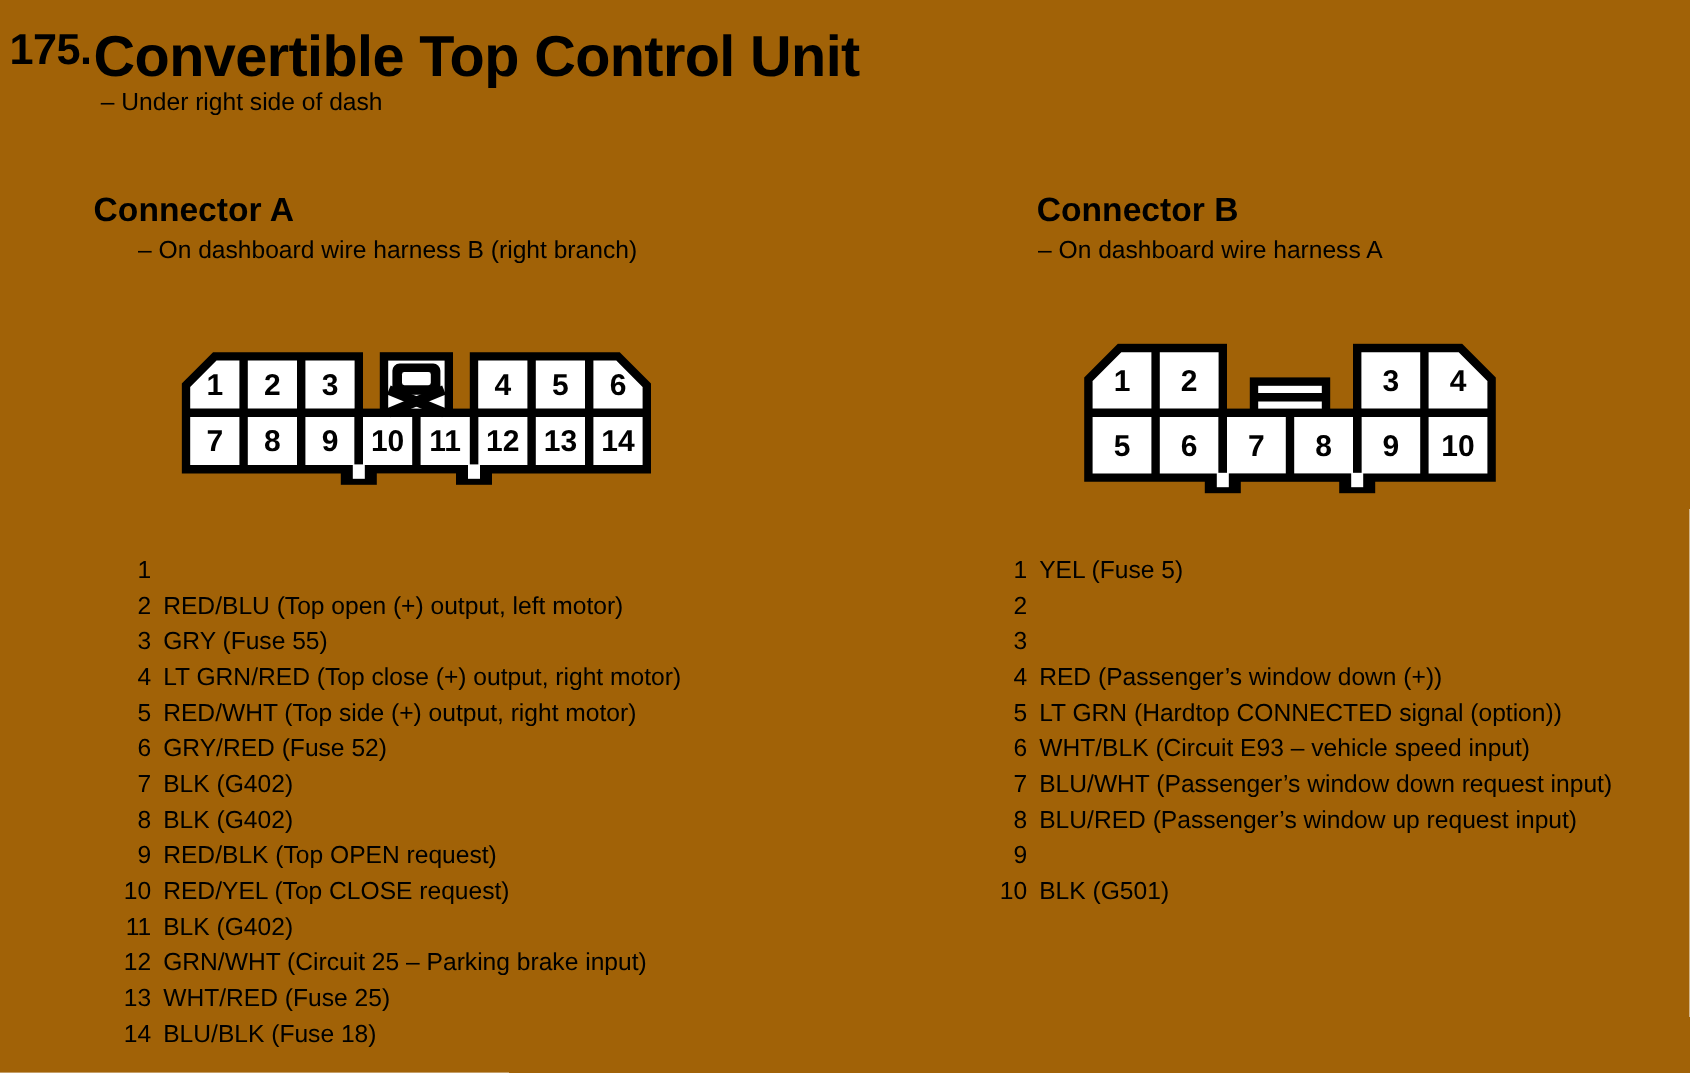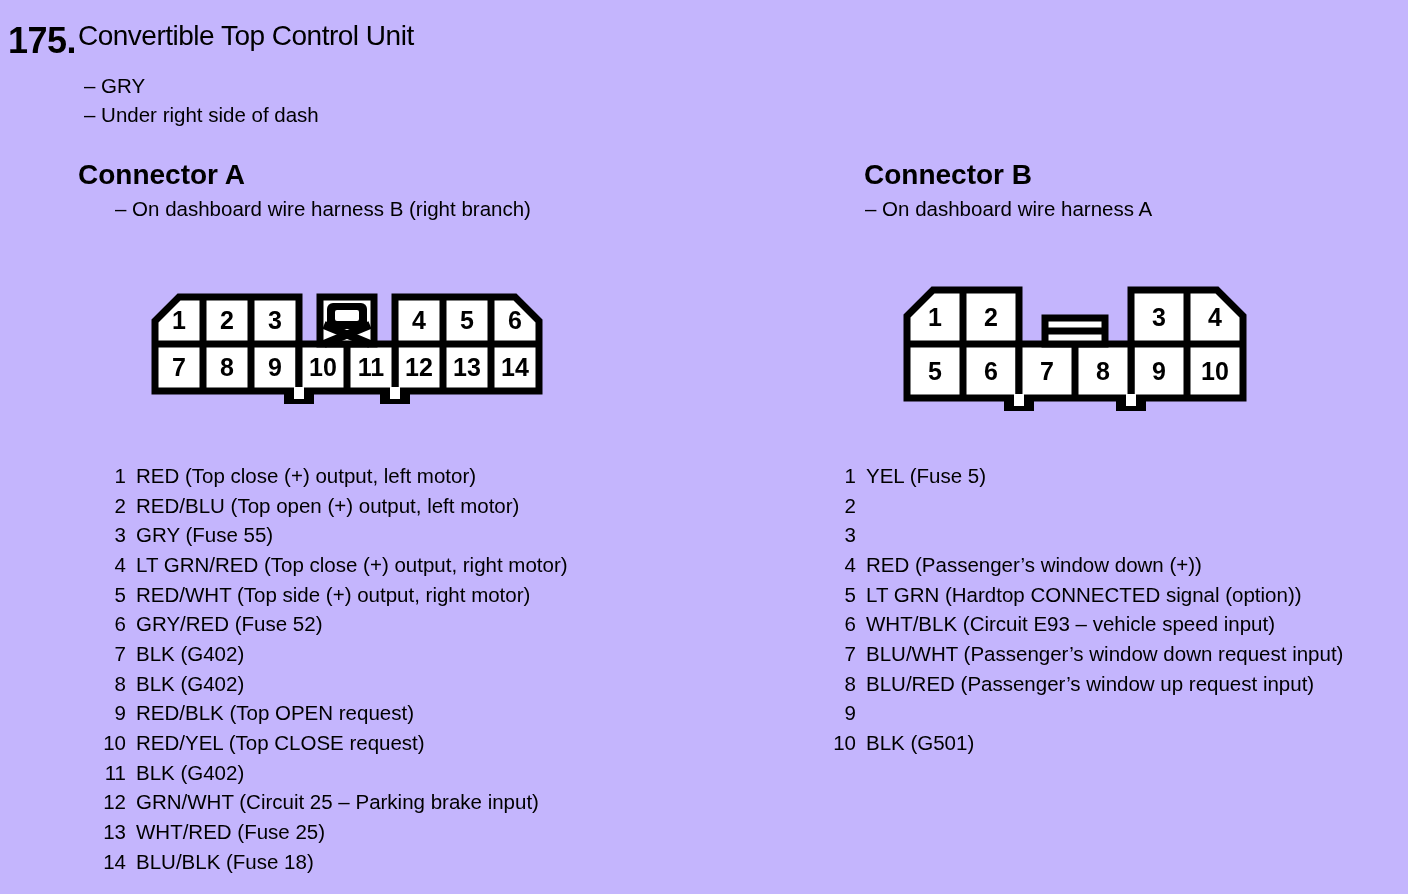--- a/index.html
+++ b/index.html
@@ -1,33 +1,33 @@
 <!DOCTYPE html>
 <html><head>
 <meta charset="utf-8">
 <style>
   html, body { margin: 0; padding: 0; background: #ffffff; }
   .page {
     position: relative;
     width: 1408px;
     height: 894px;
-    background: #c4b5fd;
+    background: #a16207;
     color: #000000;
     font-family: "Liberation Sans", sans-serif;
     overflow: hidden;
   }
   .abs { position: absolute; }
 
   .section-number {
     left: 8px; top: 20px;
     font-size: 36px; font-weight: 700; letter-spacing: -0.5px;
   }
   .page-title {
     left: 78px; top: 20px;
-    font-size: 28px; font-weight: 400; letter-spacing: -0.5px;
+    font-size: 48px; font-weight: 700; letter-spacing: -0.5px;
     white-space: nowrap;
   }
   .top-notes {
     left: 84px; top: 72px;
     font-size: 20.5px; line-height: 28.5px;
     white-space: nowrap;
   }
   .conn-heading {
     font-size: 28px; font-weight: 700; white-space: nowrap;
   }
@@ -56,21 +56,20 @@
 </style>
 </head>
 <body>
 
 <div class="page">
 
   <div class="abs section-number">175.</div>
   <div class="abs page-title">Convertible Top Control Unit</div>
 
   <div class="abs top-notes">
-    <div>– GRY</div>
     <div>– Under right side of dash</div>
   </div>
 
   <div class="abs conn-heading heading-a">Connector A</div>
   <div class="abs conn-note note-a">– On dashboard wire harness B (right branch)</div>
 
   <div class="abs conn-heading heading-b">Connector B</div>
   <div class="abs conn-note note-b">– On dashboard wire harness A</div>
 
   <svg class="abs diagram-a" width="392" height="118" viewBox="0 0 392 118">
@@ -149,21 +148,20 @@
       <text x="200" y="94">8</text>
       <text x="256" y="94">9</text>
       <text x="312" y="94">10</text>
     </g>
   </svg>
 
   <div class="abs pinlist list-a">
 
       <div class="pin-row">
         <span class="pin-num">1</span>
-        <span class="pin-desc">RED (Top close (+) output, left motor)</span>
       </div>
 
       <div class="pin-row">
         <span class="pin-num">2</span>
         <span class="pin-desc">RED/BLU (Top open (+) output, left motor)</span>
       </div>
 
       <div class="pin-row">
         <span class="pin-num">3</span>
         <span class="pin-desc">GRY (Fuse 55)</span>

